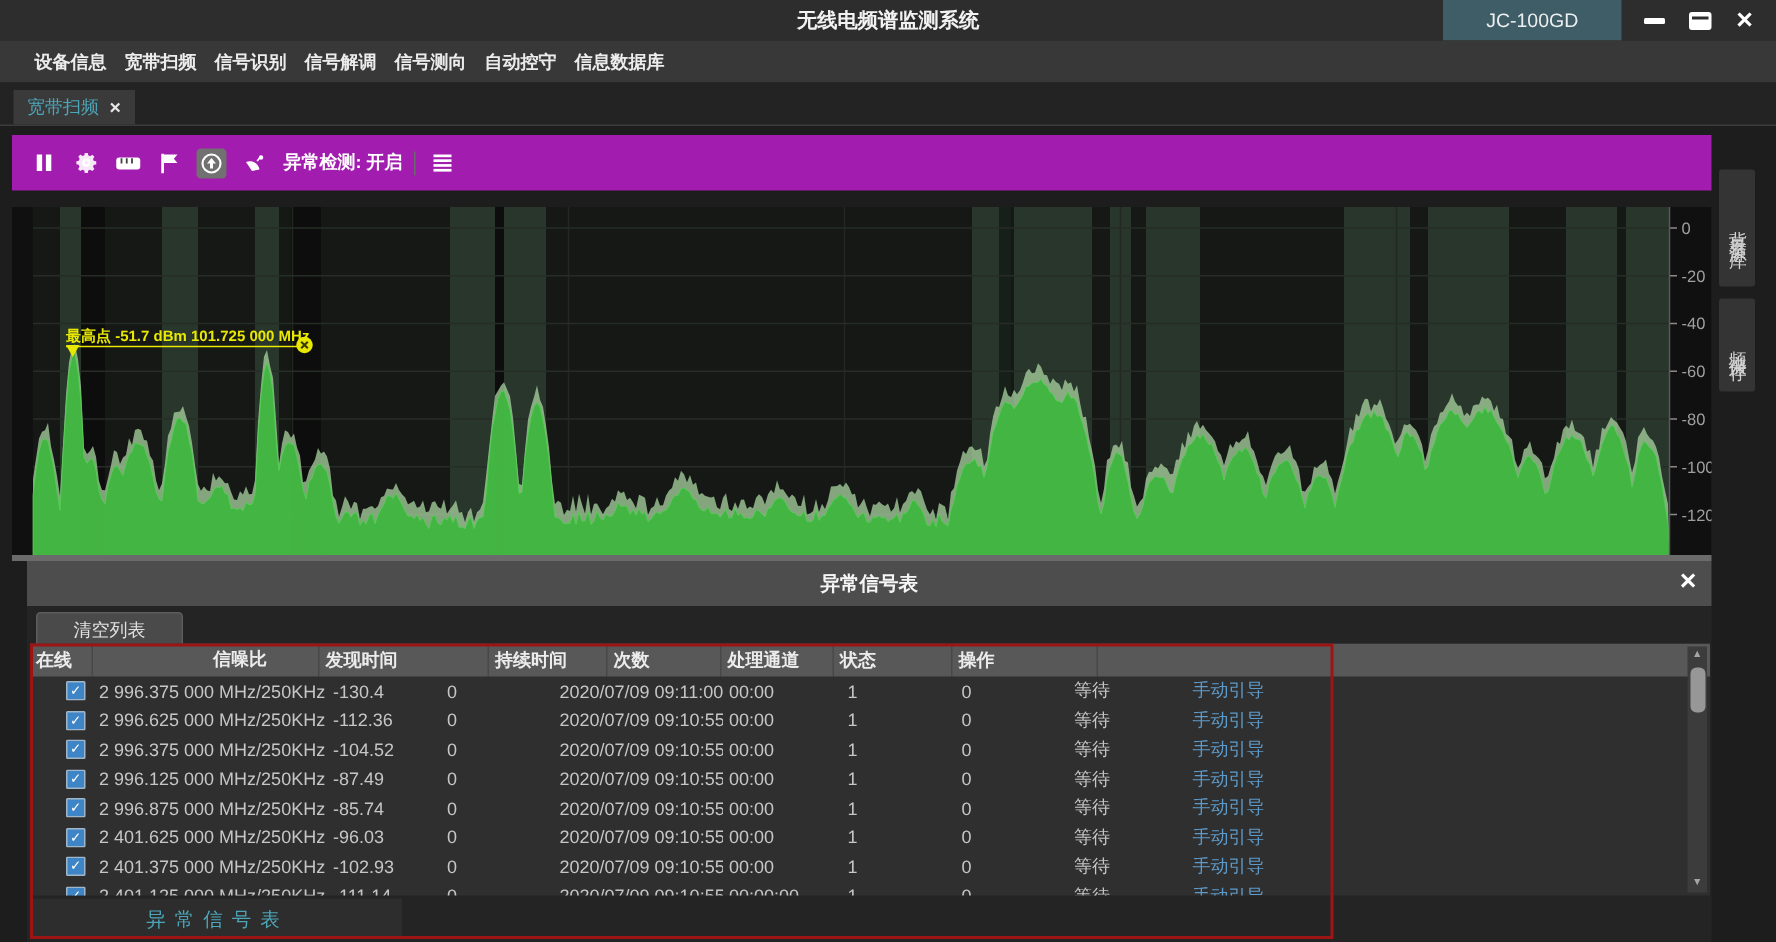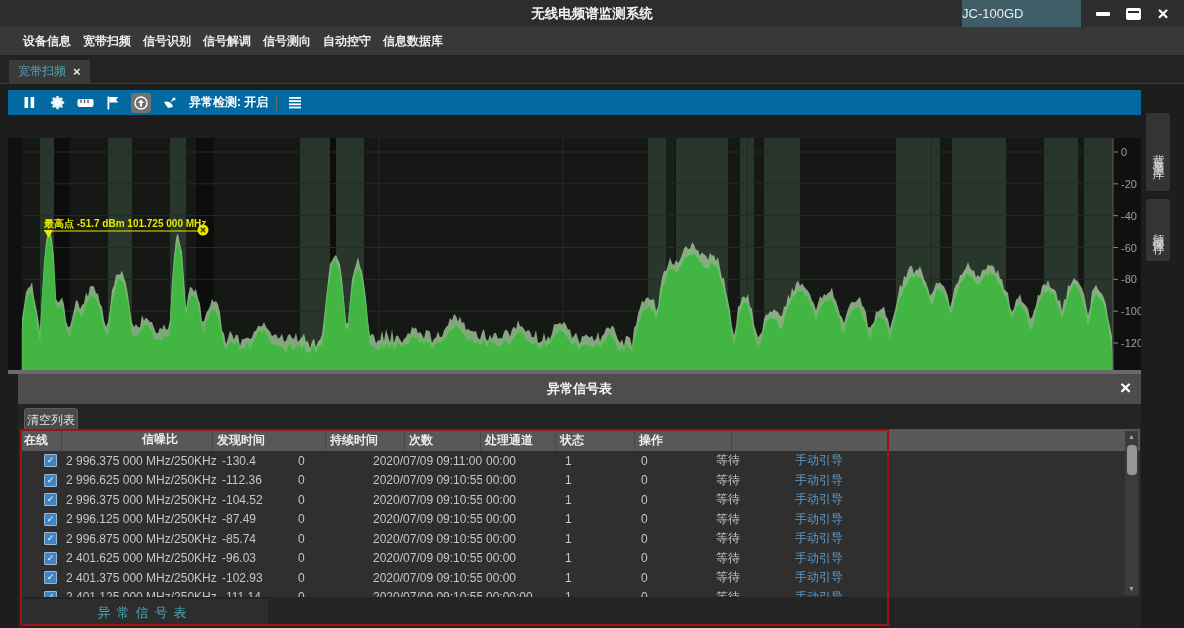--- a/index.html
+++ b/index.html
@@ -2,40 +2,40 @@
 <html><head>
 <meta charset="utf-8">
 <style>
   html,body{margin:0;padding:0;background:#111;}
   .app{position:relative;width:1184px;height:628px;background:#1d1d1d;overflow:hidden;
        font-family:"Liberation Sans",sans-serif;color:#ddd;-webkit-font-smoothing:antialiased;}
   
   .titlebar{position:absolute;left:0;top:0;width:1184px;height:27px;background:#2d2d2d;}
   .win-title{position:absolute;left:0;top:0;width:1184px;height:27px;line-height:27px;text-align:center;
              font-size:13.5px;font-weight:bold;color:#f2f2f2;}
-  .model-badge{position:absolute;left:962px;top:0;width:119px;height:27px;line-height:27px;text-align:left;
+  .model-badge{position:absolute;left:962px;top:0;width:119px;height:27px;line-height:27px;text-align:center;
                background:#3e5d66;color:#eceff0;font-size:13px;}
   .win-controls{position:absolute;right:6px;top:0;height:27px;display:flex;align-items:center;}
   .winbtn{width:30px;height:27px;display:flex;align-items:center;justify-content:center;cursor:pointer;}
   .ic-min{width:14px;height:4px;background:#fff;border-radius:1px;}
   .ic-max{width:15px;height:12px;background:#fff;border-radius:2px;position:relative;}
   .ic-max::after{content:"";position:absolute;left:2px;top:3px;right:2px;height:2px;background:#2d2d2d;}
   .ic-close{color:#fff;font-size:19px;font-weight:bold;line-height:1;}
   
   .menubar{position:absolute;left:0;top:27px;width:1184px;height:28px;background:#383838;
            display:flex;align-items:center;padding-left:17px;box-sizing:border-box;}
   .menu-item{font-size:12px;font-weight:bold;color:#ececec;padding:0 6px;cursor:pointer;white-space:nowrap;}
   
   .tabbar{position:absolute;left:0;top:55px;width:1184px;height:29px;background:#232323;border-bottom:1px solid #3c3c3c;box-sizing:border-box;}
   .tab{position:absolute;left:9px;bottom:0;height:23px;padding:0 9px;background:#3a3a3a;
        display:flex;align-items:center;gap:7px;cursor:pointer;}
   .tab-label{color:#4da6b8;font-size:12px;}
   .tab-close{color:#e8e8e8;font-size:13px;font-weight:bold;line-height:1;}
   
-  .toolbar{position:absolute;left:8px;top:90px;width:1133px;height:25px;background:#0369a1;
+  .toolbar{position:absolute;left:8px;top:90px;width:1133px;height:37px;background:#a21caf;
            display:flex;align-items:center;padding-left:11px;box-sizing:border-box;}
   .tbtn{display:flex;align-items:center;justify-content:center;height:20px;min-width:20px;margin-right:8px;cursor:pointer;}
   .tbtn.active{background:#717171;border-radius:3px;}
   .tb-text{color:#fff;font-size:12px;font-weight:bold;margin:0 6px 0 2px;white-space:nowrap;}
   .tb-sep{width:1px;height:16px;background:#6a6a6a;margin:0 8px 0 2px;}
   
   .chart-header{position:absolute;left:8px;top:116px;width:1133px;height:22px;background:#323232;
                 display:flex;align-items:center;padding-left:20px;box-sizing:border-box;font-size:12.5px;}
   .ch-teal{color:#4da0b0;margin-right:16px;}
   .ch-time{color:#f0f0f0;font-weight:bold;}
@@ -45,21 +45,21 @@
   
   .side-btn{position:absolute;left:1146px;width:24px;background:#343434;color:#d2d2d2;font-size:12px;
             writing-mode:vertical-rl;text-orientation:upright;letter-spacing:3px;
             display:flex;align-items:center;justify-content:center;padding:7px 0;border-radius:2px;cursor:pointer;box-sizing:border-box;}
   
   .panel-header{position:absolute;left:18px;top:374px;width:1123px;height:30px;background:#4d4d4d;}
   .panel-title{position:absolute;left:0;top:0;width:100%;height:30px;line-height:30px;text-align:center;
                color:#f5f5f5;font-size:13px;font-weight:bold;}
   .panel-close{position:absolute;right:10px;top:0;height:30px;line-height:28px;color:#fff;font-size:19px;font-weight:bold;cursor:pointer;}
   .panel-body{position:absolute;left:18px;top:404px;width:1123px;height:224px;background:#242424;}
-  .clear-btn{position:absolute;left:6px;top:4px;padding:3px 2px;background:#4a4a4a;border:1px solid #5d5d5d;
+  .clear-btn{position:absolute;left:6px;top:4px;padding:3px 24px;background:#4a4a4a;border:1px solid #5d5d5d;
              border-radius:3px;color:#e0e0e0;font-size:12px;cursor:pointer;text-align:center;}
   .table-area{position:absolute;left:2px;top:25px;width:1120px;height:168px;background:#2f2f2f;overflow:hidden;}
   .t-head{display:flex;height:22px;background:#585858;}
   .t-hcell{box-sizing:border-box;padding-left:4px;line-height:22px;font-size:12px;font-weight:bold;color:#ececec;
            border-right:1px solid rgba(0,0,0,0.18);white-space:nowrap;overflow:hidden;}
   .t-row{display:flex;height:19.5px;align-items:center;}
   .t-cell{box-sizing:border-box;padding-left:4px;font-size:12px;color:#c6c6c6;white-space:nowrap;overflow:hidden;}
   .cb{width:11px;height:11px;margin-left:20px;background:#3d85c6;border:1px solid #9fb7c9;border-radius:1px;
       color:#fff;font-size:9px;line-height:10px;text-align:center;cursor:pointer;}
   .link{color:#5d9ac9;cursor:pointer;}

